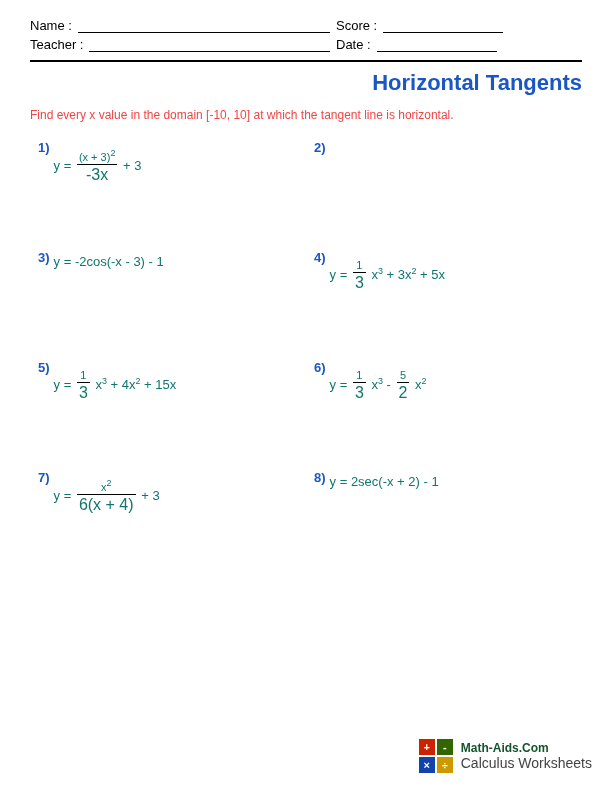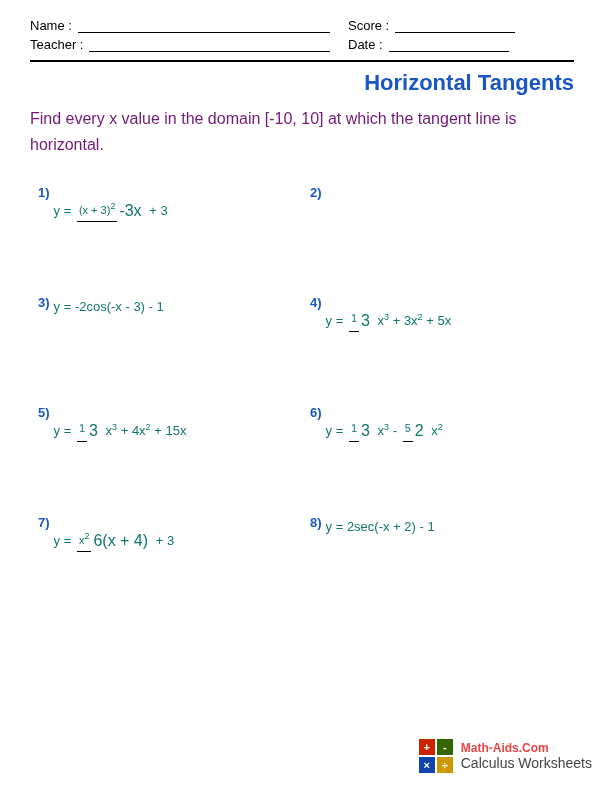--- a/index.html
+++ b/index.html
@@ -12,21 +12,21 @@
       height: 792px;
       background: white;
       font-family: Arial, sans-serif;
       font-size: 13px;
       color: #000;
       overflow: hidden;
     }
     .page {
       width: 612px;
       height: 788px;
-      padding: 18px 38px 15px 30px;
+      padding: 18px 30px 15px 30px;
       position: relative;
     }
     .header-section {
       display: flex;
       flex-direction: column;
       gap: 4px;
       margin-bottom: 8px;
     }
     .header-row {
       display: flex;
@@ -37,21 +37,20 @@
       display: flex;
       align-items: center;
       gap: 6px;
       width: 300px;
     }
     .header-right {
       display: flex;
       align-items: center;
       gap: 6px;
       flex: 1;
-      margin-left: 12px;
     }
     .header-label {
       font-size: 13px;
       white-space: nowrap;
     }
     .header-line {
       border-bottom: 1px solid #000;
       flex: 1;
       height: 14px;
     }
@@ -66,24 +65,24 @@
       margin: 6px 0 8px 0;
     }
     .title {
       text-align: right;
       font-size: 22px;
       font-weight: bold;
       color: #1a56c4;
       margin-bottom: 10px;
     }
     .instructions {
-      font-size: 16px;
-      color: #701a75;
+      font-size: 12px;
+      color: #ef4444;
       line-height: 1.6;
-      margin-bottom: 20px;
+      margin-bottom: 7px;
     }
     .problems-grid {
       display: grid;
       grid-template-columns: 1fr 1fr;
       gap: 0;
     }
     .problem-cell {
       padding: 6px 8px 6px 8px;
       min-height: 110px;
       display: flex;
@@ -101,22 +100,23 @@
       gap: 4px;
       margin-top: 2px;
     }
     .math-text {
       font-size: 13px;
       color: #0f766e;
       line-height: 1.8;
     }
     .fraction-container {
       display: inline-flex;
+      flex-direction: column;
       vertical-align: middle;
-      margin: 16px 2px;
+      margin: 8px 2px;
     }
     .frac-num {
       font-size: 11px;
       border-bottom: 1px solid #000;
       padding: 0 2px;
       text-align: center;
       line-height: 1.3;
     }
     .frac-den {
       font-size: 16px;
@@ -156,21 +156,21 @@
     .logo-blue { background-color: #1144aa; }
     .logo-yellow { background-color: #cc9900; }
     .logo-text {
       display: flex;
       flex-direction: column;
       align-items: flex-start;
       font-size: 11px;
     }
     .logo-main {
       font-weight: bold;
-      color: #ef4444;
+      color: #14532d;
       font-size: 12px;
     }
     .logo-sub {
       font-size: 14px;
       color: #444;
     }
   </style>
 </head>
 <body>
 

